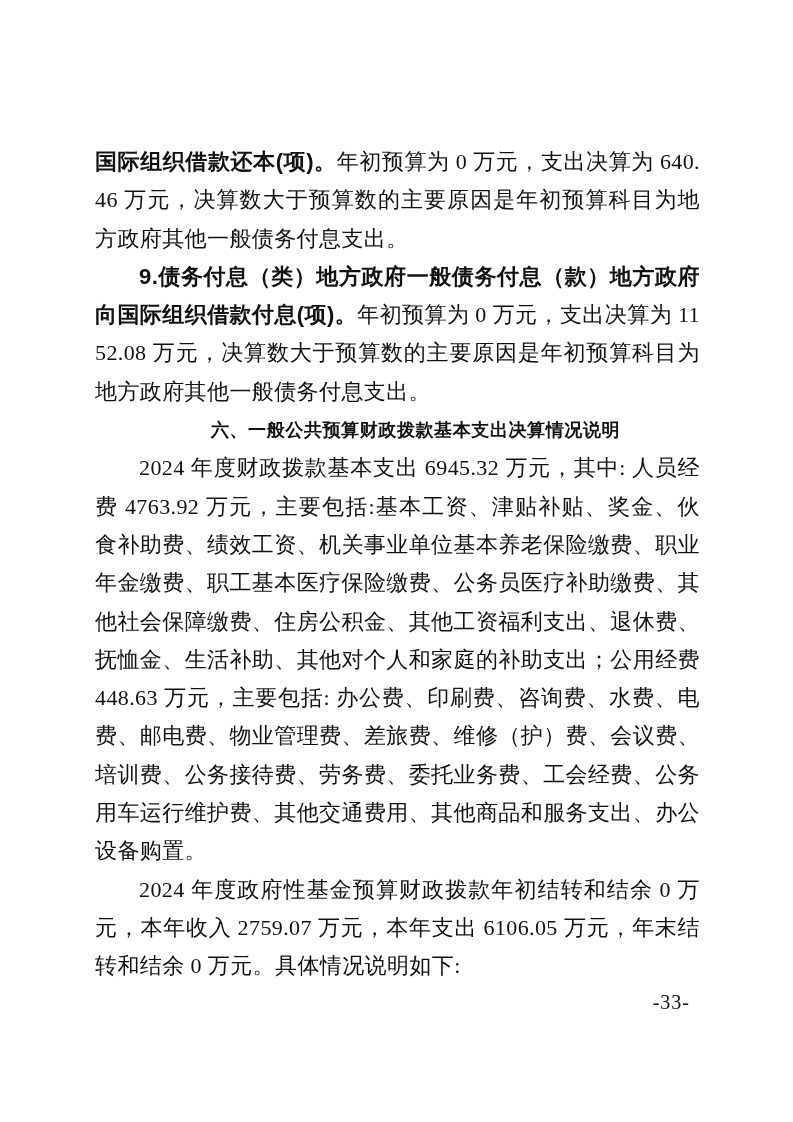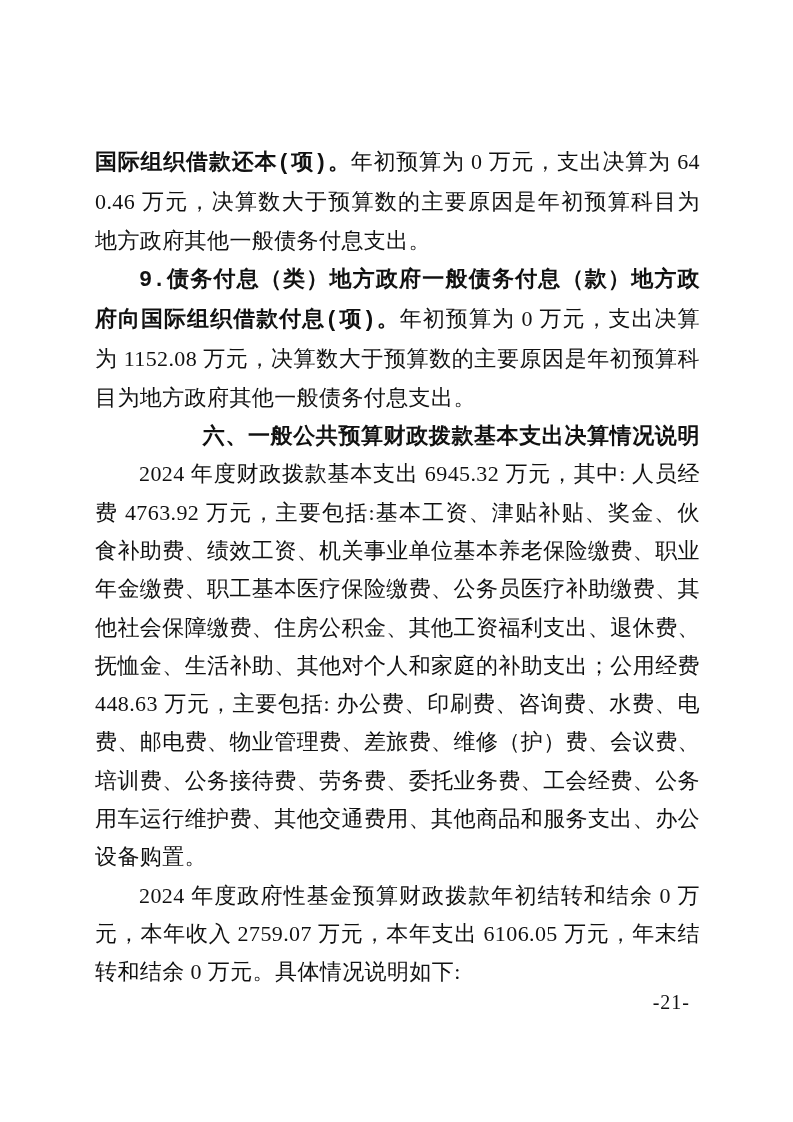--- a/index.html
+++ b/index.html
@@ -30,31 +30,31 @@
     letter-spacing: 0.4px;
     text-align: justify;
     text-justify: inter-ideograph;
     word-break: break-all;
   }
   .indent-2em {
     text-indent: 2em;
   }
   .lead-bold {
     font-weight: 700;
-    font-family: Liberation Mono, monospace;
+    font-family: Liberation Sans, sans-serif;
   }
   .section-heading {
     margin: 0;
-    font-size: 22px;
+    font-size: 18px;
     line-height: 38.3px;
     letter-spacing: 0.6px;
     font-weight: 700;
     font-family: "Liberation Sans", "DejaVu Sans", sans-serif;
     text-indent: 2em;
-    text-align: right;
+    text-align: center;
   }
   .page-number {
     position: absolute;
     top: 990px;
     right: 103px;
     font-size: 20px;
     line-height: 24px;
     letter-spacing: 1px;
     color: #111111;
     font-family: "Liberation Serif", "DejaVu Serif", serif;
@@ -72,14 +72,14 @@
 
     <h2 class="section-heading">六、一般公共预算财政拨款基本支出决算情况说明</h2>
 
     <p class="body-para indent-2em">2024 年度财政拨款基本支出 6945.32 万元，其中: 人员经费 4763.92 万元，主要包括:基本工资、津贴补贴、奖金、伙食补助费、绩效工资、机关事业单位基本养老保险缴费、职业年金缴费、职工基本医疗保险缴费、公务员医疗补助缴费、其他社会保障缴费、住房公积金、其他工资福利支出、退休费、抚恤金、生活补助、其他对个人和家庭的补助支出；公用经费 448.63 万元，主要包括: 办公费、印刷费、咨询费、水费、电费、邮电费、物业管理费、差旅费、维修（护）费、会议费、培训费、公务接待费、劳务费、委托业务费、工会经费、公务用车运行维护费、其他交通费用、其他商品和服务支出、办公设备购置。</p>
 
 
     <p class="body-para indent-2em">2024 年度政府性基金预算财政拨款年初结转和结余 0 万元，本年收入 2759.07 万元，本年支出 6106.05 万元，年末结转和结余 0 万元。具体情况说明如下:</p>
 
   </div>
 
-  <div class="page-number">-21-</div>
+  <div class="page-number">-33-</div>
 </div>
 
 </body></html>

